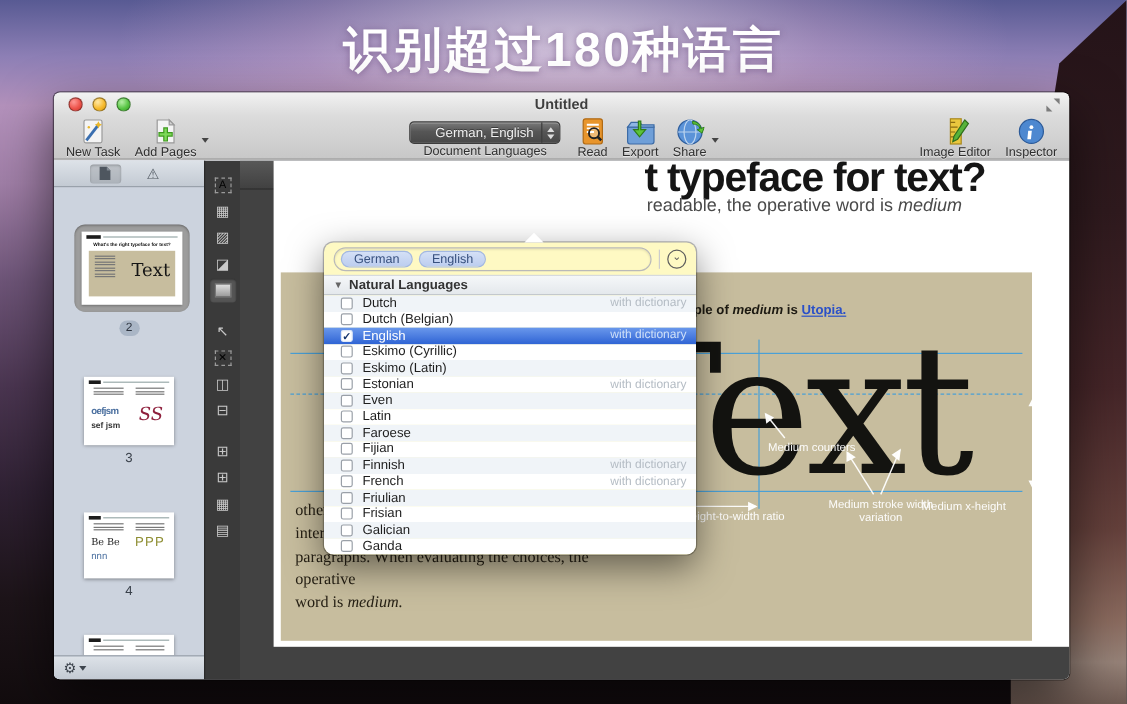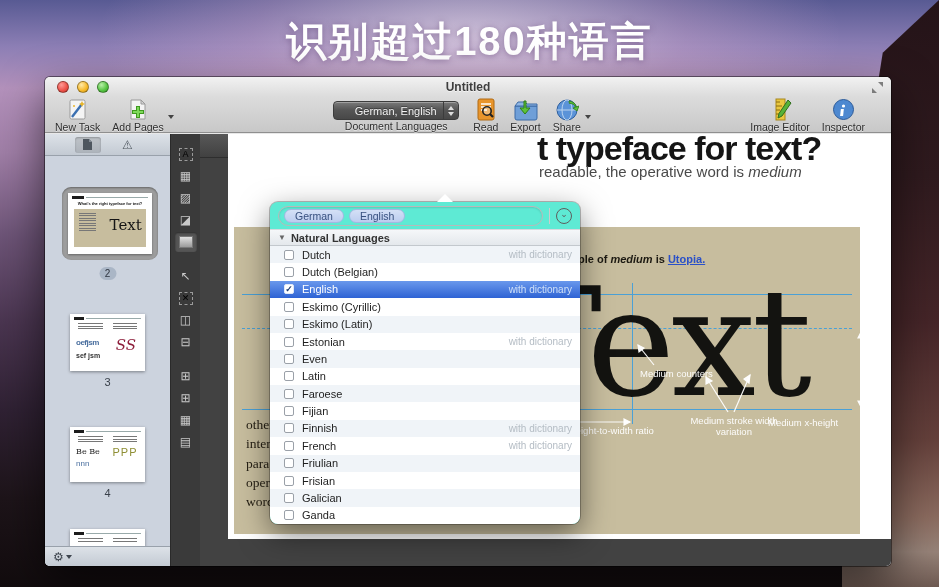--- a/index.html
+++ b/index.html
@@ -140,22 +140,22 @@
   .a-counters { left:406px; top:141px; }
   .a-h2w { left:300px; top:198px; }
   .a-stroke { left:452px; top:188px; width:96px; white-space:normal; text-align:center; line-height:1.2; }
   .a-xh { left:534px; top:190px; }
   .arrows { position:absolute; left:0; top:0; width:626px; height:307px; }
 
   .body-text { position:absolute; left:12px; top:188px; width:262px;
     font-family:"Liberation Serif",serif; font-size:13.5px; line-height:1.43; color:#272115; }
 
   
-  .popup { position:absolute; left:225px; top:125px; width:310px; height:322px; z-index:60;
-    background:#5eead4; border-radius:8px; box-shadow:0 10px 30px rgba(0,0,0,.5), 0 0 0 1px rgba(0,0,0,.25);
+  .popup { position:absolute; left:225px; top:125px; width:310px; height:260px; z-index:60;
+    background:#fef9c3; border-radius:8px; box-shadow:0 10px 30px rgba(0,0,0,.5), 0 0 0 1px rgba(0,0,0,.25);
     display:flex; flex-direction:column; }
   .popup::before { content:""; position:absolute; left:167px; top:-8px; width:0; height:0;
     border-left:8px solid transparent; border-right:8px solid transparent; border-bottom:8px solid #fff; }
   .token-row { height:27px; display:flex; align-items:center; padding:0 8px; gap:6px; }
   .token-field { flex:1; height:20px; border:1px solid #b9b9b9; border-radius:10px;
     box-shadow:inset 0 1px 2px rgba(0,0,0,.12); display:flex; align-items:center; padding:0 5px; gap:5px; }
   .token { background:linear-gradient(180deg,#d4e0f6,#bccdef); border:1px solid #a3b8e2; border-radius:8px;
     font-size:10.5px; color:#37507e; padding:0 10px; height:14px; line-height:13px; }
   .recent-btn { width:16px; height:16px; border:1.5px solid #5e5e5e; border-radius:50%;
     display:flex; align-items:center; justify-content:center; border-left-width:1.5px; }
@@ -289,21 +289,21 @@
                   <line x1="8" y1="4" x2="12" y2="4"></line>
                   <line x1="8" y1="8" x2="14" y2="8"></line>
                   <line x1="8" y1="12" x2="12" y2="12"></line>
                   <line x1="8" y1="16" x2="14" y2="16"></line>
                 </g>
                 <path d="M20 2 l3 3 -9 13 -4 2 1 -4.5 Z" fill="#57b33a" stroke="#2f6e1c"></path>
               </svg>
           </span>
           <span class="tb-label">Image Editor</span>
         </div>
-        <div class="tb-item" style="margin-right:16px">
+        <div class="tb-item" style="margin-right:0">
           <span class="tb-icon">
             <svg width="23" height="23" viewBox="0 0 23 23">
                 <circle cx="11.5" cy="11.5" r="10" fill="#4d88d0" stroke="#2c5a98"></circle>
                 <circle cx="11.5" cy="8" r="1.6" fill="#fff"></circle>
                 <path d="M10 11 h3 v7 h-3 Z" fill="#fff" transform="skewX(-6)"></path>
               </svg>
           </span>
           <span class="tb-label">Inspector</span>
         </div>
       </div>

